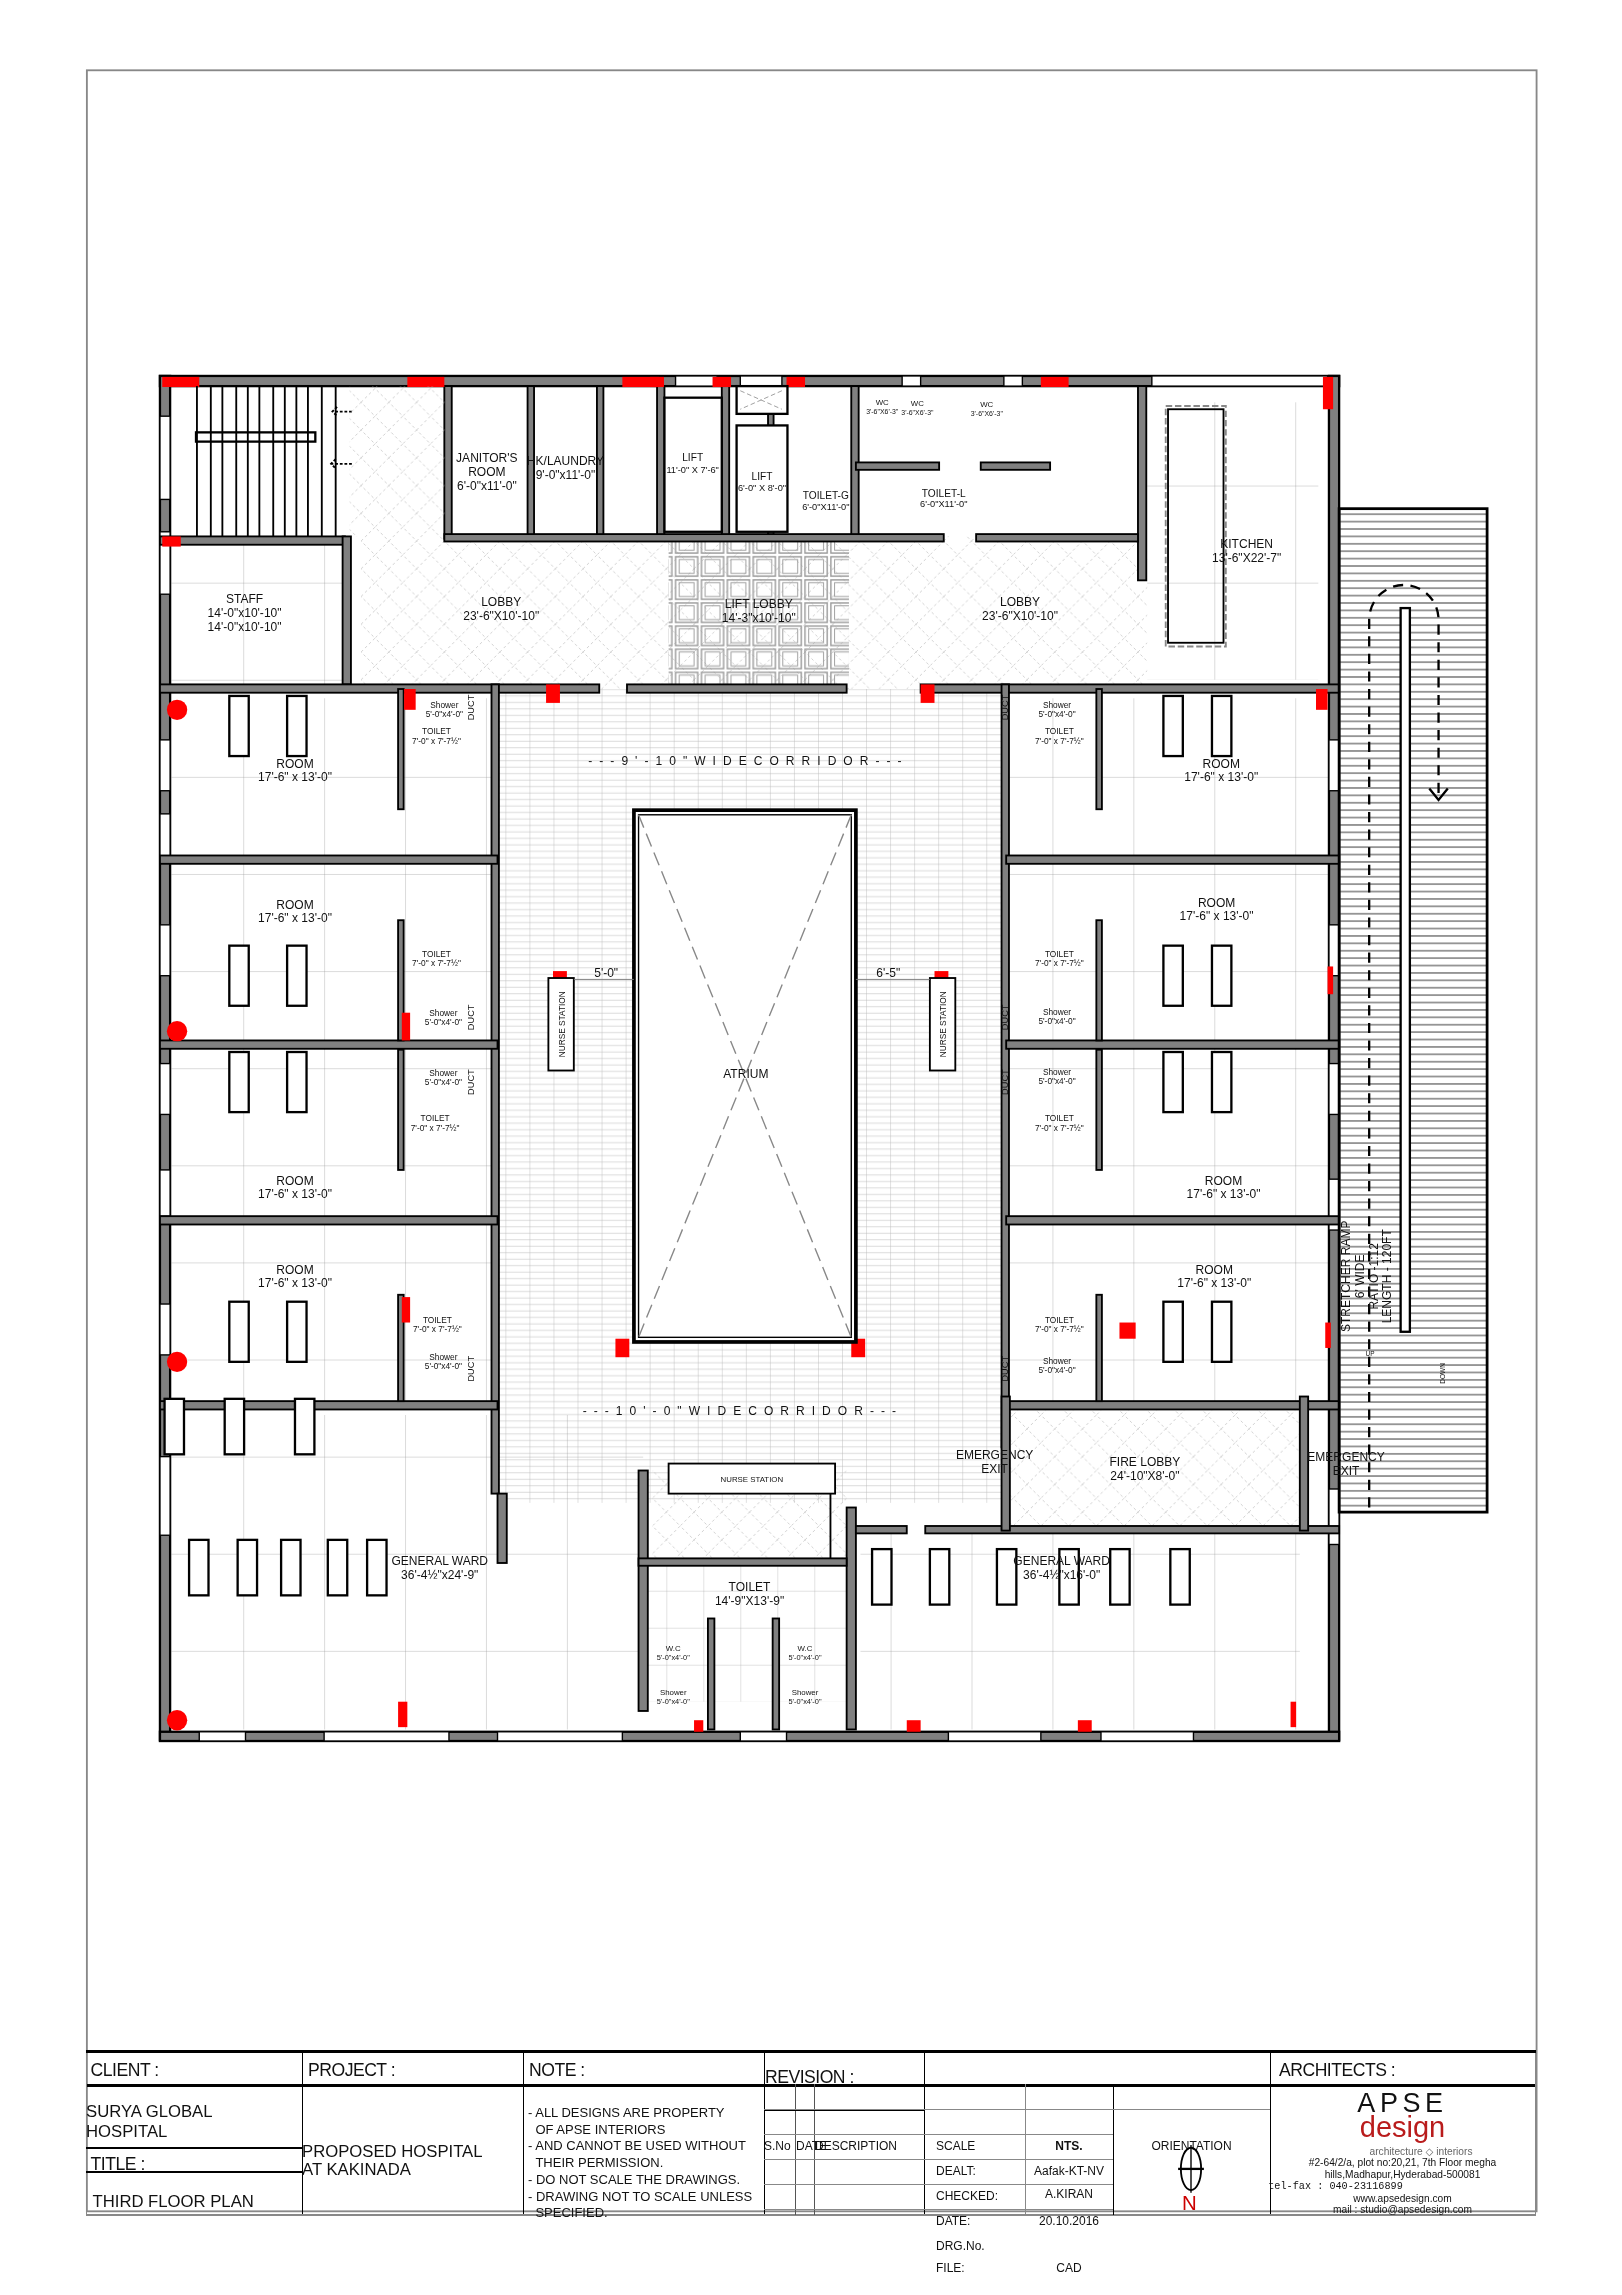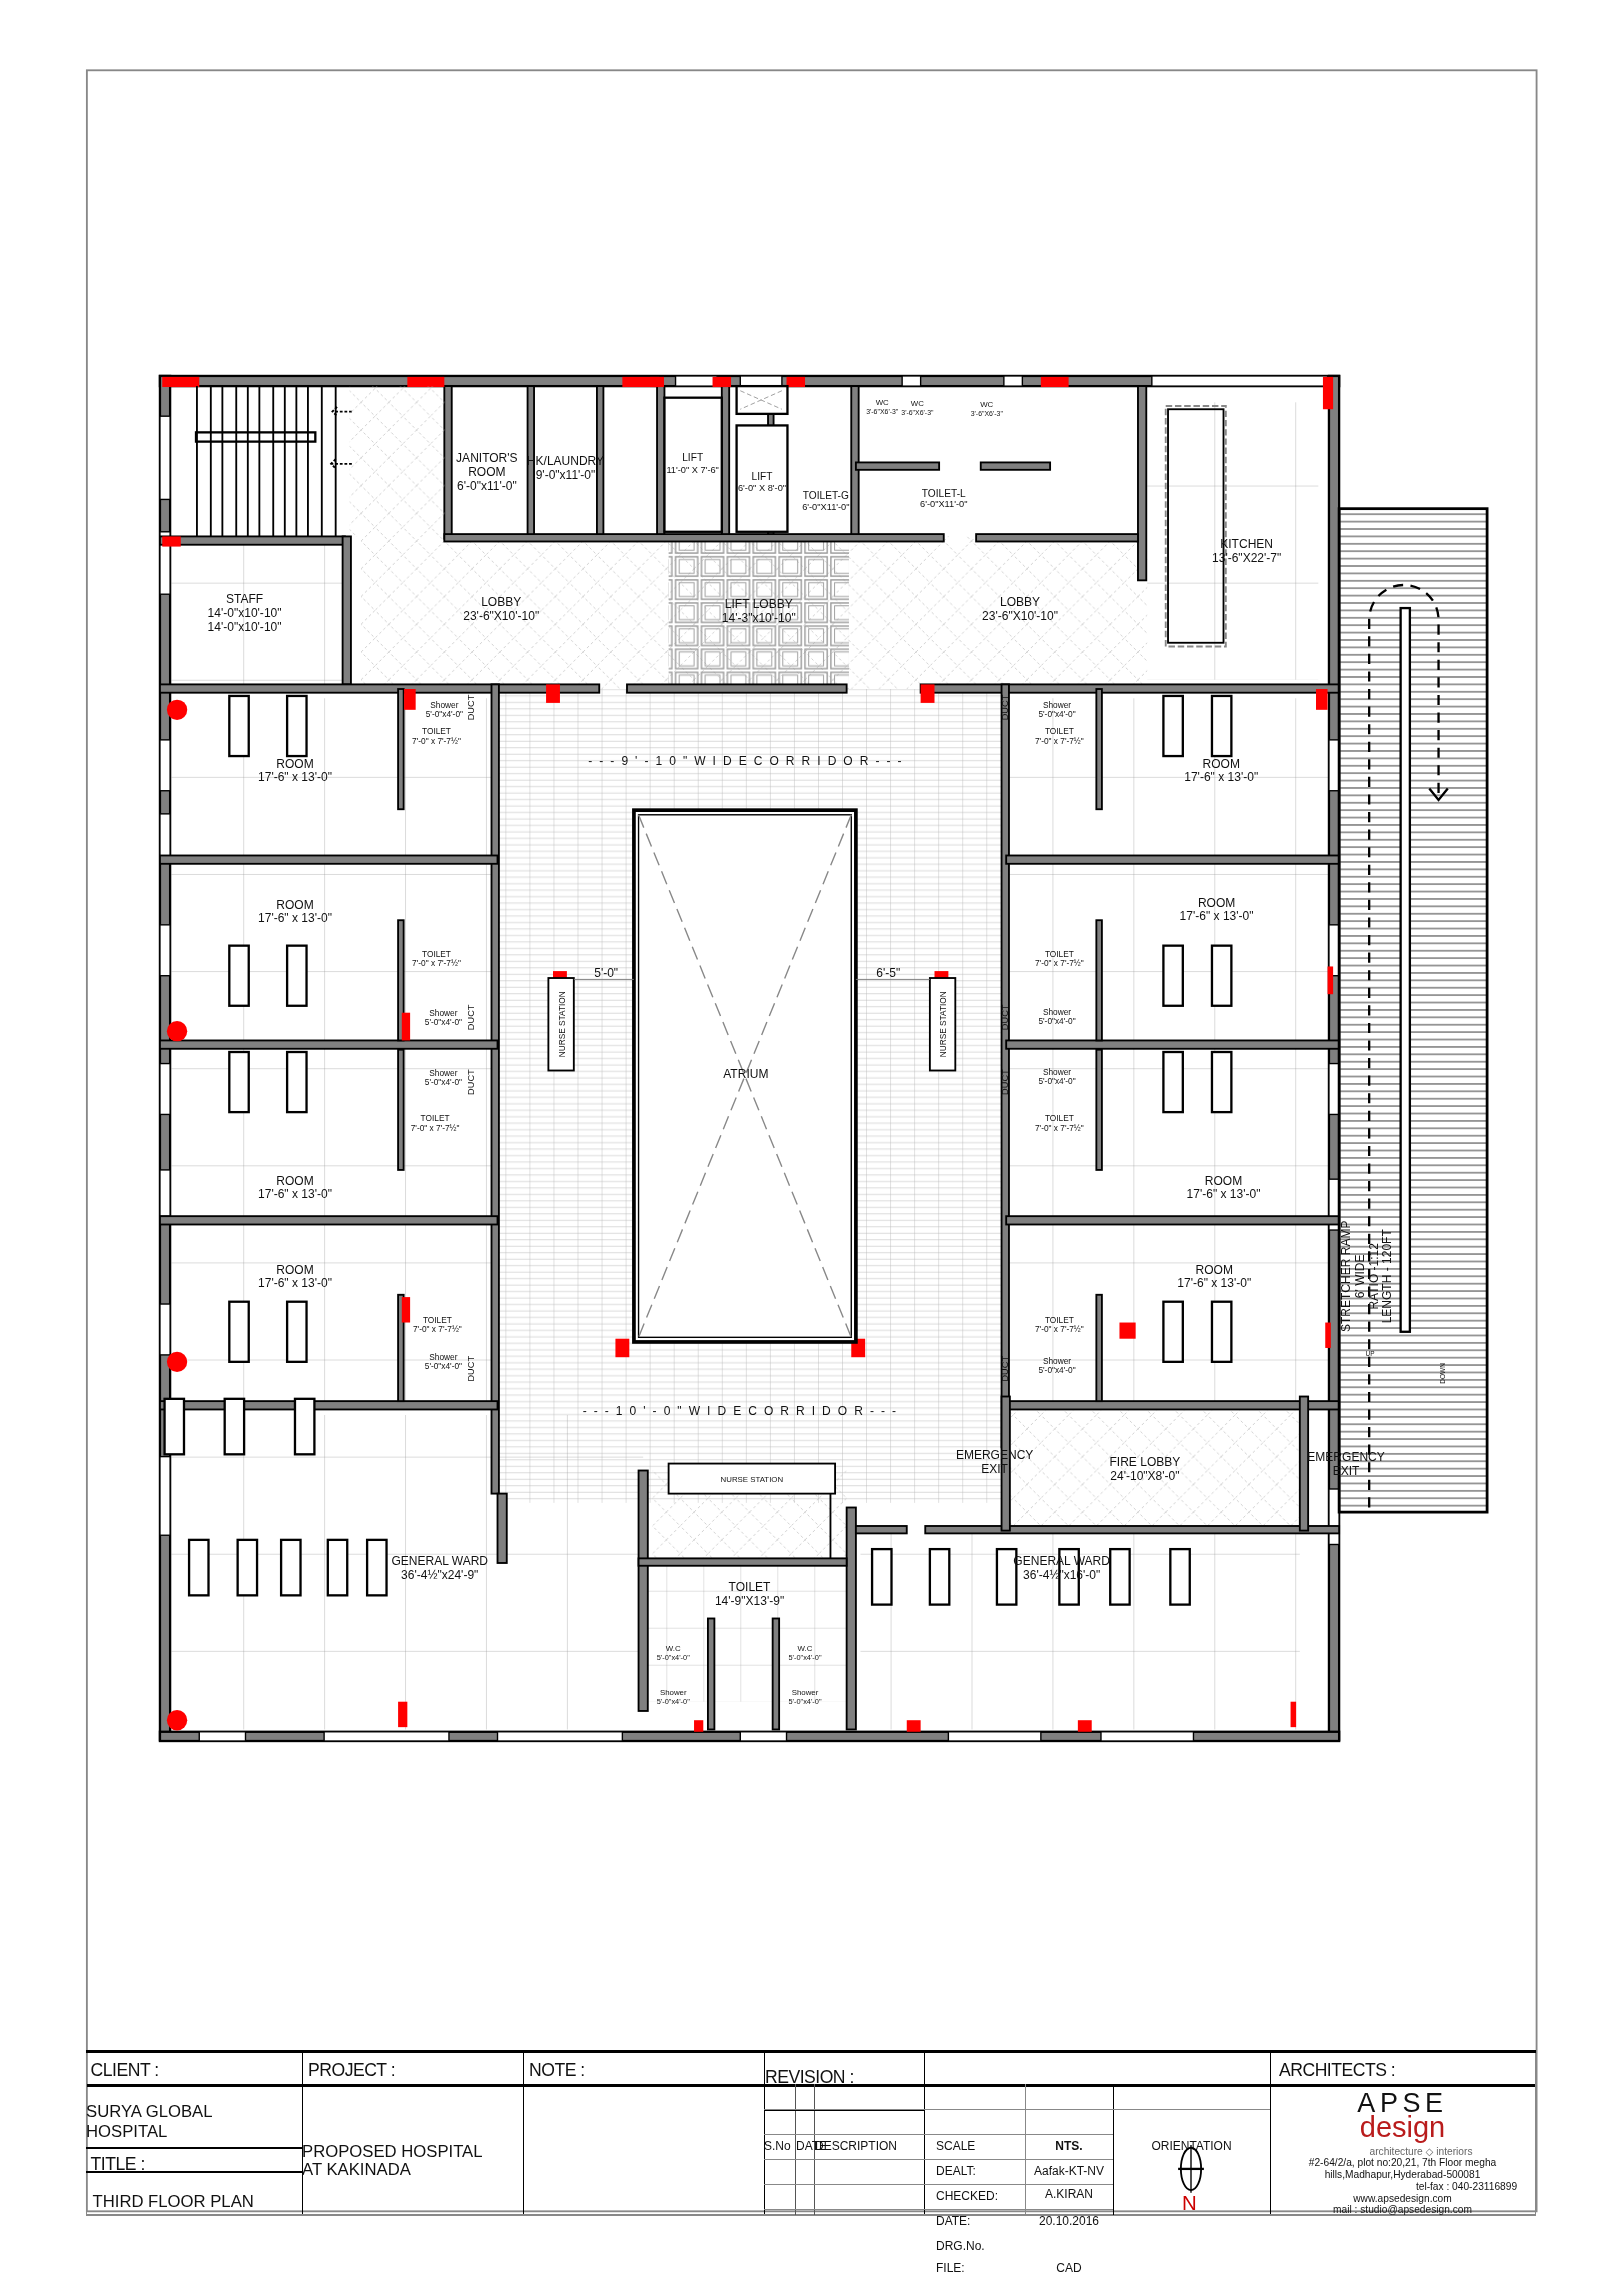--- a/index.html
+++ b/index.html
@@ -422,20 +422,29 @@
   <div style="position:absolute;left:0;top:94px;width:216px;border-top:2.3px solid #000;"></div>
   <div class="tb tb-label" style="left:4.6px;top:101px;">TITLE  :</div>
   <div style="position:absolute;left:0;top:118px;width:216px;border-top:2.3px solid #000;"></div>
   <div class="tb tb-val" style="left:6.5px;top:139px;text-align:left;">THIRD FLOOR PLAN</div>
 
   <div class="tb tb-label" style="left:222px;top:7px;">PROJECT :</div>
   <div class="tb tb-val" style="left:216px;top:89px;width:221px;">PROPOSED HOSPITAL</div>
   <div class="tb tb-val" style="left:216px;top:107px;width:221px;">AT KAKINADA</div>
 
   <div class="tb tb-label" style="left:443px;top:7px;">NOTE :</div>
+  <div class="tb" style="left:442px;top:52px;width:231px;">
+    <div class="note-line">- ALL DESIGNS ARE PROPERTY</div>
+    <div class="note-line" style="padding-left:7.4px;">  OF APSE INTERIORS</div>
+    <div class="note-line">- AND CANNOT BE USED WITHOUT</div>
+    <div class="note-line" style="padding-left:7.4px;">  THEIR PERMISSION.</div>
+    <div class="note-line">- DO NOT SCALE THE DRAWINGS.</div>
+    <div class="note-line">- DRAWING NOT TO SCALE UNLESS</div>
+    <div class="note-line" style="padding-left:7.4px;">  SPECIFIED.</div>
+  </div>
 
   <div class="tb tb-label" style="left:679px;top:14px;">REVISION :</div>
   <div style="position:absolute;left:709px;top:31px;height:131px;border-left:0.9px solid #555;"></div>
   <div style="position:absolute;left:728px;top:31px;height:131px;border-left:0.9px solid #555;"></div>
   <div style="position:absolute;left:678px;top:56px;width:160px;border-top:2.3px solid #000;"></div>
   <div class="tb tb-small" style="left:678px;top:38px;">S.No</div>
   <div class="tb tb-small" style="left:710px;top:38px;">DATE</div>
   <div class="tb tb-small" style="left:729px;top:38px;">DESCRIPTION</div>
 
   <div style="position:absolute;left:939px;top:31px;height:131px;border-left:1.4px solid #888;"></div>
@@ -467,17 +476,17 @@
     <line x1="22" y1="60" x2="78" y2="60" stroke="#000" stroke-width="5"></line>
   </svg>
   <div class="tb" style="left:1096px;top:139px;font-size:20.4px;color:#cc0000;">N</div>
 
   <div class="tb tb-label" style="left:1193px;top:7px;">ARCHITECTS :</div>
   <div class="tb" style="left:1184px;top:37px;width:265px;text-align:center;font-size:27px;letter-spacing:4.6px;line-height:27px;">APSE</div>
   <div class="tb" style="left:1184px;top:61px;width:265px;text-align:center;font-size:29px;line-height:27px;color:#b91c1c;">design</div>
   <div class="tb addr" style="left:1184px;top:92px;width:302px;color:#666;">architecture ◇ interiors</div>
   <div class="tb addr" style="left:1184px;top:103px;width:265px;">#2-64/2/a, plot no:20,21, 7th Floor megha</div>
   <div class="tb addr" style="left:1184px;top:115px;width:265px;">hills,Madhapur,Hyderabad-500081</div>
-  <div class="tb addr" style="left:1248px;top:127px;width:265px;">tel-fax : 040-23116899</div>
+  <div class="tb addr" style="left:1117px;top:127px;width:265px;font-family:Liberation Mono, monospace;">tel-fax : 040-23116899</div>
   <div class="tb addr" style="left:1184px;top:139px;width:265px;">www.apsedesign.com</div>
   <div class="tb addr" style="left:1184px;top:150px;width:265px;">mail : studio@apsedesign.com</div>
 </div>
 
 
 </body></html>

